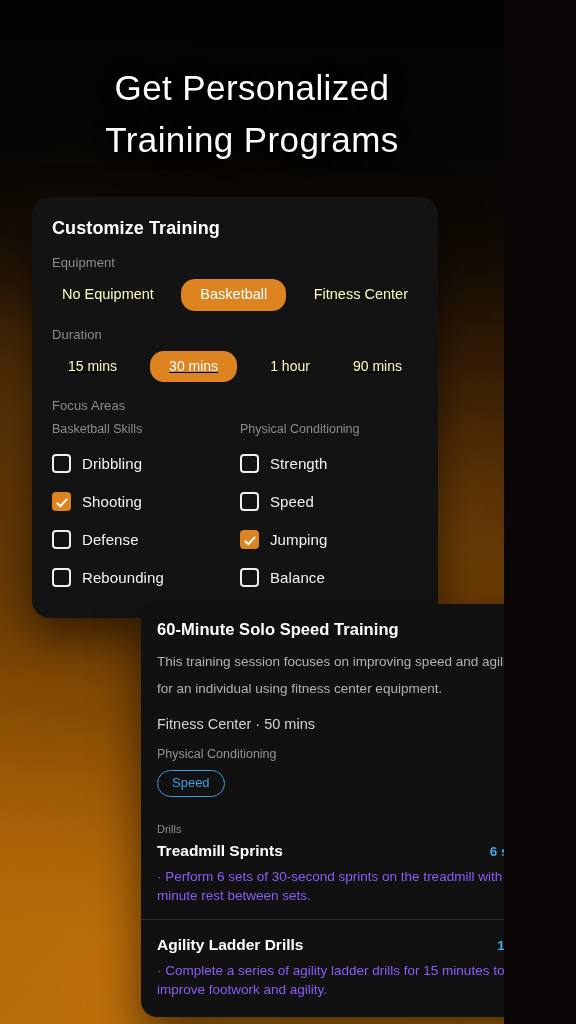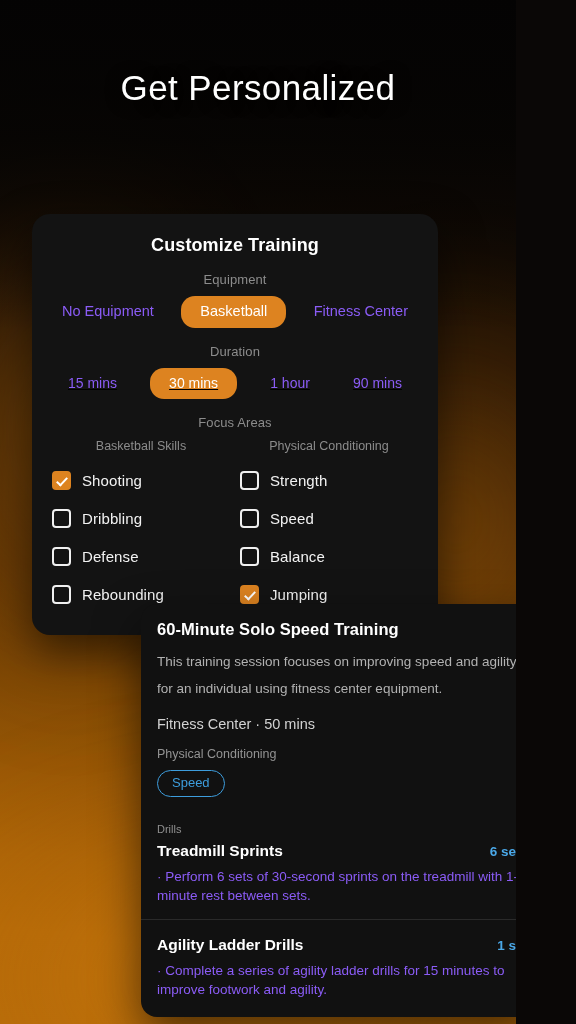--- a/index.html
+++ b/index.html
@@ -13,21 +13,20 @@
     font-family: "Liberation Sans", sans-serif;
     background: #0a0706;
     position: relative;
   }
   #stage {
     position: absolute;
     inset: 0;
     width: 504px;
     height: 1024px;
     overflow: hidden;
-    padding-left: 12px;
   }
   .bg-base {
     position: absolute;
     inset: 0;
     background: linear-gradient(185deg,
         #070504 0%,
         #0b0705 10%,
         #140c05 22%,
         #271505 34%,
         #3f2204 46%,
@@ -90,28 +89,27 @@
     font-weight: 400;
     letter-spacing: 0.4px;
     text-shadow: 0 2px 16px rgba(0,0,0,0.55);
   }
   .headline .line { display: block; }
 
   
   .customize-card {
     position: absolute;
     left: 32px;
-    top: 214px;
+    top: 197px;
     width: 406px;
     background: #131313;
     border-radius: 18px;
     box-shadow: 0 18px 44px rgba(0,0,0,0.55);
     padding: 21px 20px 22px 20px;
     box-sizing: border-box;
-    text-align: center;
   }
   .card-title {
     color: #ffffff;
     font-size: 18px;
     font-weight: bold;
     letter-spacing: 0.1px;
     margin-bottom: 16px;
   }
   .group-label {
     color: #8c8c8c;
@@ -119,21 +117,21 @@
     margin-bottom: 9px;
     letter-spacing: 0.1px;
   }
   .chip-row {
     display: flex;
     align-items: center;
     justify-content: space-between;
     margin-bottom: 16px;
   }
   .chip {
-    color: #8b5cf6;
+    color: #fef9c3;
     font-size: 14.5px;
     padding: 7px 10px;
     border-radius: 9px;
     background: transparent;
     white-space: nowrap;
     line-height: 1.1;
   }
   .chip.selected {
     background: #dd8320;
     color: #ffffff;
@@ -278,20 +276,21 @@
 
 <div id="stage">
   <div class="bg-base"></div>
   <div class="bg-glow-left"></div>
   <div class="bg-glow-right"></div>
   <div class="bg-glow-bottom"></div>
   <div class="bg-dark-top"></div>
 
   <div class="headline">
     <span class="line">Get Personalized</span>
+    <span class="line">Training Programs</span>
   </div>
 
   <div class="customize-card">
     <div class="card-title">Customize Training</div>
 
     <div class="group-label">Equipment</div>
     <div class="chip-row equipment">
       <div class="chip">No Equipment</div>
       <div class="chip selected">Basketball</div>
       <div class="chip">Fitness Center</div>
@@ -306,55 +305,55 @@
     </div>
 
     <div class="focus-wrap">
       <div class="group-label">Focus Areas</div>
       <div class="focus-cols">
 
         <div class="focus-col left">
           <div class="sub-label">Basketball Skills</div>
 
           <div class="check-item">
+            <span class="checkbox"></span>
+            <span class="check-label">Dribbling</span>
+          </div>
+          <div class="check-item">
             <span class="checkbox checked"></span>
             <span class="check-label">Shooting</span>
           </div>
           <div class="check-item">
             <span class="checkbox"></span>
-            <span class="check-label">Dribbling</span>
-          </div>
-          <div class="check-item">
-            <span class="checkbox"></span>
             <span class="check-label">Defense</span>
           </div>
           <div class="check-item">
             <span class="checkbox"></span>
             <span class="check-label">Rebounding</span>
           </div>
         </div>
 
         <div class="focus-col right">
           <div class="sub-label">Physical Conditioning</div>
 
           <div class="check-item">
             <span class="checkbox"></span>
             <span class="check-label">Strength</span>
           </div>
           <div class="check-item">
             <span class="checkbox"></span>
             <span class="check-label">Speed</span>
           </div>
           <div class="check-item">
-            <span class="checkbox"></span>
-            <span class="check-label">Balance</span>
-          </div>
-          <div class="check-item">
             <span class="checkbox checked"></span>
             <span class="check-label">Jumping</span>
+          </div>
+          <div class="check-item">
+            <span class="checkbox"></span>
+            <span class="check-label">Balance</span>
           </div>
         </div>
 
       </div>
     </div>
   </div>
 
   <div class="result-card">
     <div class="result-head">
       <div class="result-title">60-Minute Solo Speed Training</div>

